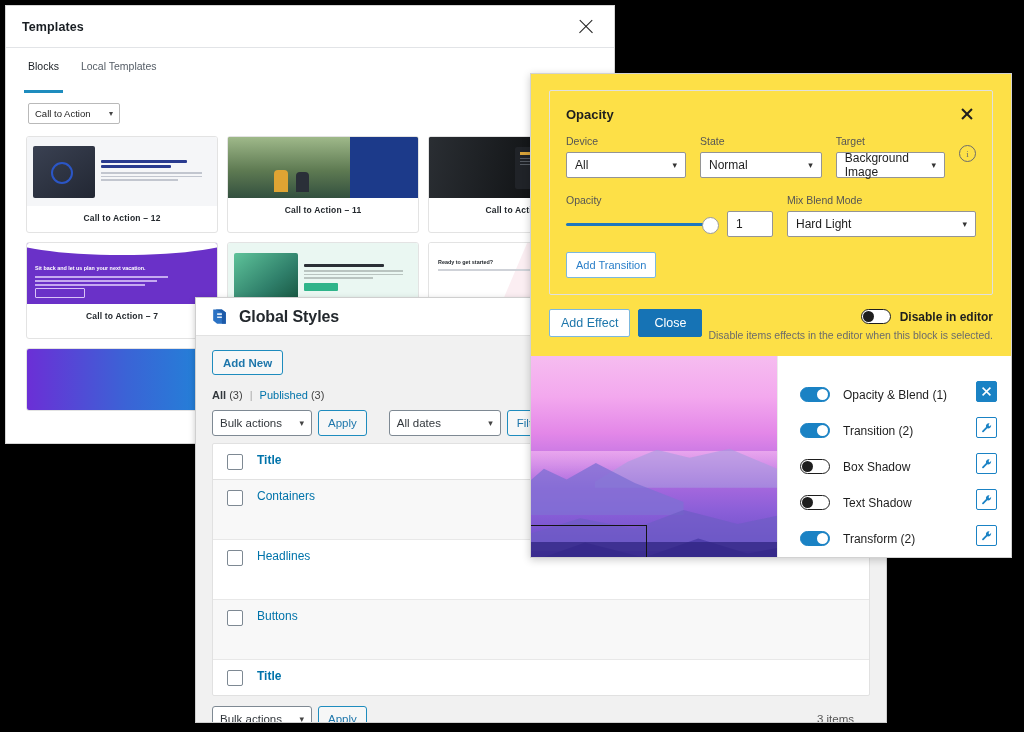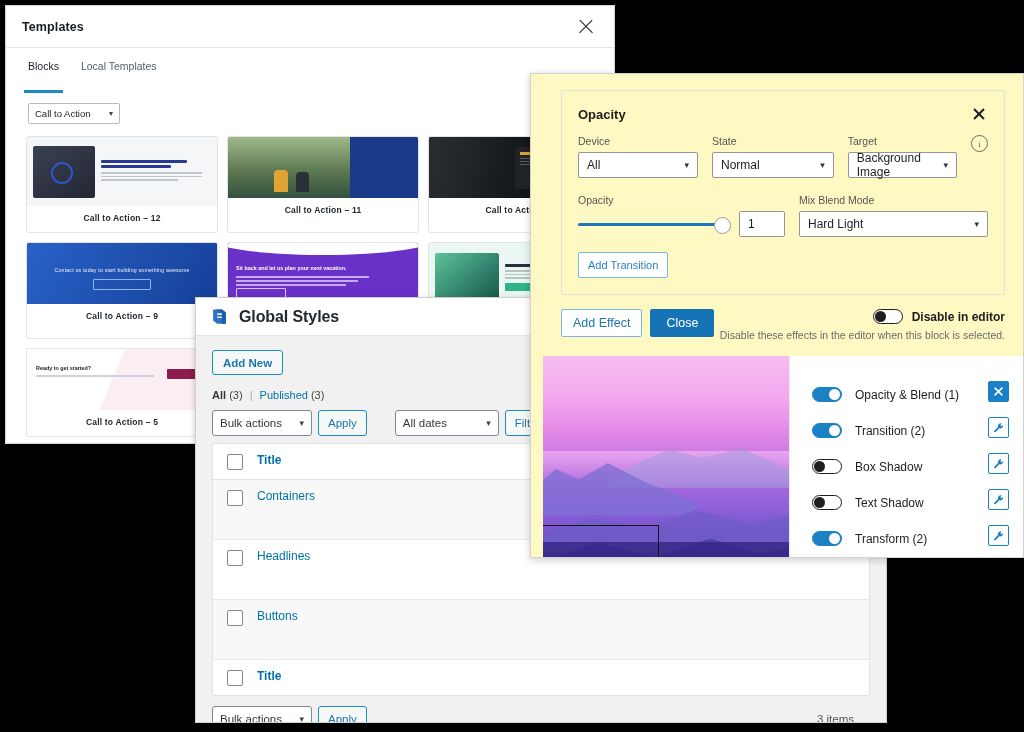--- a/index.html
+++ b/index.html
@@ -167,34 +167,33 @@
   .gs-cell-title{font-size:12px;font-weight:400;color:#0073aa;cursor:pointer;}
   .gs-cell-title.head{font-weight:700;}
   .gs-footer{
     display:flex;align-items:center;padding:10px 16px 0 0;gap:6px;
   }
   .gs-count{margin-left:auto;font-size:11.5px;color:#555;}
 
   
   .op-panel{
     position:absolute;left:530px;top:73px;width:480px;height:483px;
-    background:#fef9c3;border:1px solid #d2d2d2;box-shadow:0 2px 8px rgba(0,0,0,.2);
+    background:#fde047;border:1px solid #d2d2d2;box-shadow:0 2px 8px rgba(0,0,0,.2);
     overflow:hidden;
-    padding-left:12px;
   }
   .op-inner{padding:16px 18px 0 18px;}
   .op-card{border:1px solid #e0e0e0;border-radius:2px;padding:14px 16px 16px 16px;}
   .op-titlerow{display:flex;align-items:center;margin-bottom:12px;}
   .op-title{font-size:13px;font-weight:700;color:#1e1e1e;}
   .op-x{margin-left:auto;width:18px;height:18px;position:relative;cursor:pointer;}
   .op-x:before,.op-x:after{content:"";position:absolute;left:2px;top:8px;width:14px;height:2px;background:#1e1e1e;}
   .op-x:before{transform:rotate(45deg);}
   .op-x:after{transform:rotate(-45deg);}
 
-  .op-fieldrow{display:flex;gap:14px;align-items:flex-start;}
+  .op-fieldrow{display:flex;gap:14px;align-items:center;}
   .op-field{display:flex;flex-direction:column;}
   .op-lbl{font-size:10.5px;color:#555;margin-bottom:5px;}
   .op-sel{
     height:26px;border:1px solid #949494;border-radius:2px;background:#fff;
     display:flex;align-items:center;padding:0 8px;font-size:12px;color:#1e1e1e;
     box-sizing:border-box;cursor:pointer;
   }
   .op-sel .cv{margin-left:auto;padding-left:10px;font-size:9px;color:#333;}
   .info-i{
     width:15px;height:15px;border-radius:50%;border:1.2px solid #6b6b6b;color:#6b6b6b;
@@ -319,28 +318,20 @@
           <div class="box">
               <div class="hd"></div>
               <div class="ln"></div>
               <div class="ln"></div>
               <div class="ln s"></div>
             </div>
         </div>
         <div class="tcard-label">Call to Action – 10</div>
       </div>
 
-      <div class="tcard">
-        <div class="tcard-thumb th-9">
-          <div class="sk"></div>
-            <div class="txt">Contact us today to start building something awesome</div>
-            <div class="btn"></div>
-        </div>
-        <div class="tcard-label">Call to Action – 9</div>
-      </div>
 
       <div class="tcard">
         <div class="tcard-thumb th-7">
           <div class="wave"></div>
           <div class="tt">Sit back and let us plan your next vacation.</div>
           <div class="ln" style="top:33px;"></div>
             <div class="ln" style="top:37px;width:64%;"></div>
             <div class="ln" style="top:41px;width:58%;"></div>
           <div class="btn"></div>
         </div>
@@ -407,21 +398,21 @@
         <a>Published</a>
         <span>(3)</span>
       </div>
 
       <div class="gs-actionbar">
         <div class="sel-box" style="width:100px;">
           <span>Bulk actions</span>
           <span class="cv">▾</span>
         </div>
         <div class="btn-sm">Apply</div>
-        <div class="sel-box" style="width:104px;margin-left:22px;">
+        <div class="sel-box" style="width:112px;margin-left:16px;">
           <span>All dates</span>
           <span class="cv">▾</span>
         </div>
         <div class="btn-sm">Filter</div>
       </div>
 
       <div class="gs-table">
         <div class="gs-row head">
           <span class="cbx"></span>
           <span class="gs-cell-title head">Title</span>
@@ -515,21 +506,21 @@
     <div class="op-btnrow">
       <div class="btn-add-effect">Add Effect</div>
       <div class="btn-close">Close</div>
       <div class="disable-wrap">
         <div class="disable-top">
           <span class="toggle">
               <span class="dot"></span>
             </span>
           <span class="disable-label">Disable in editor</span>
         </div>
-        <div class="disable-note">Disable these effects in the editor when this block is selected.</div>
+        <div class="disable-note">Disable items effects in the editor when this block is selected.</div>
       </div>
     </div>
 
     <div class="op-lower">
       <div class="preview">
         <div class="haze"></div>
         <div class="m2"></div>
         <div class="m1"></div>
         <div class="m3"></div>
         <div class="m4"></div>

